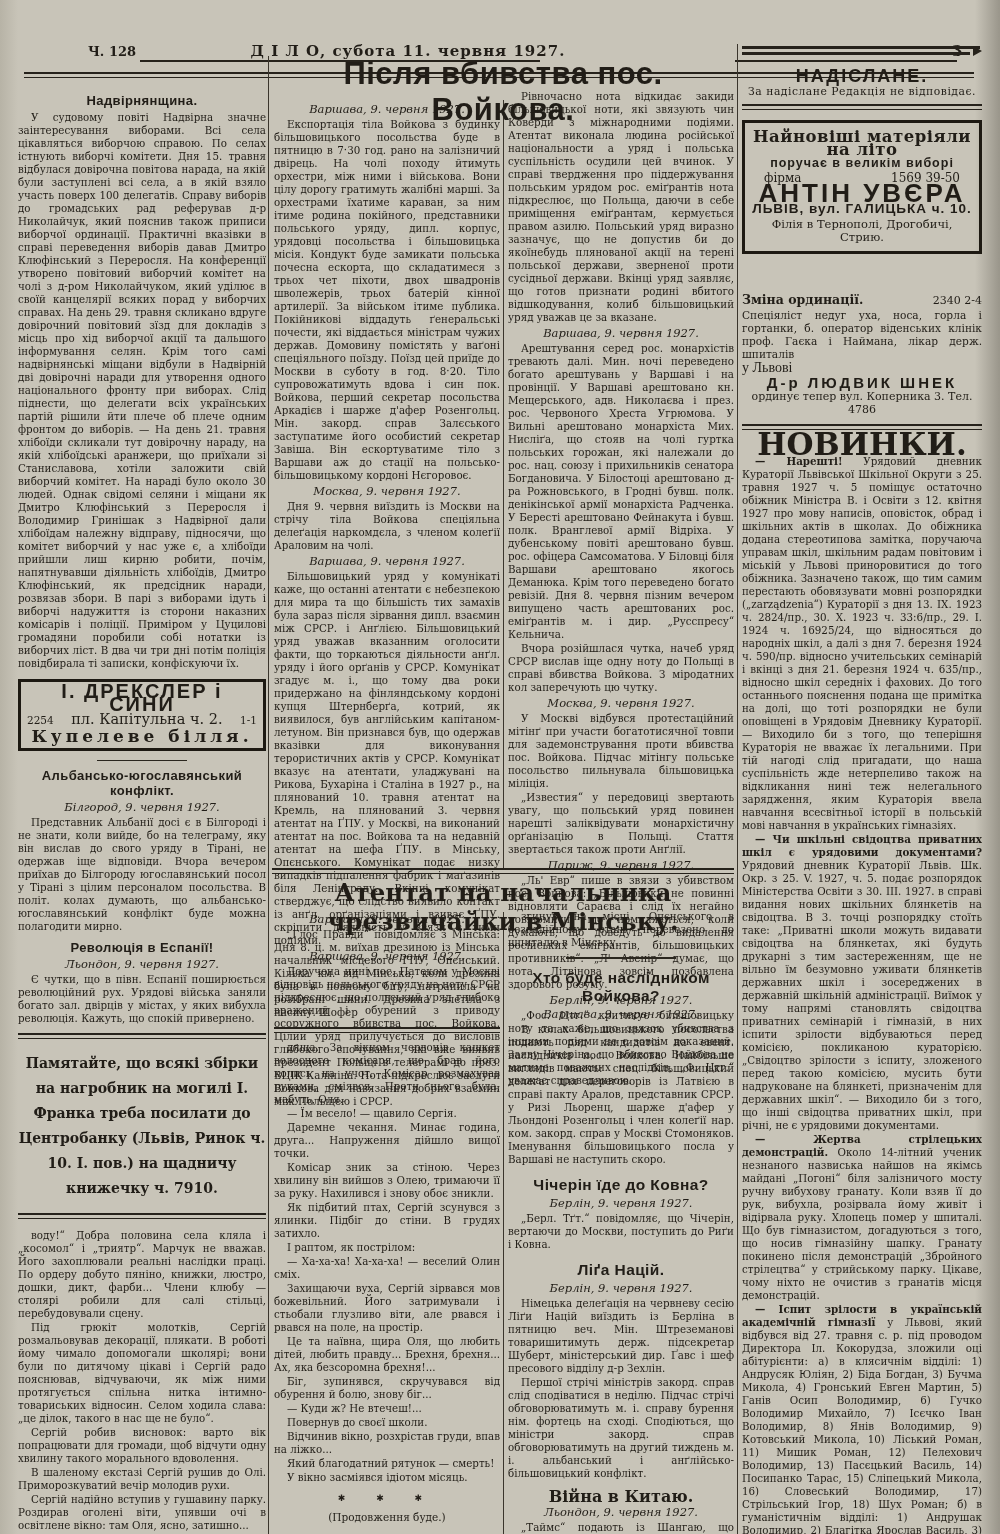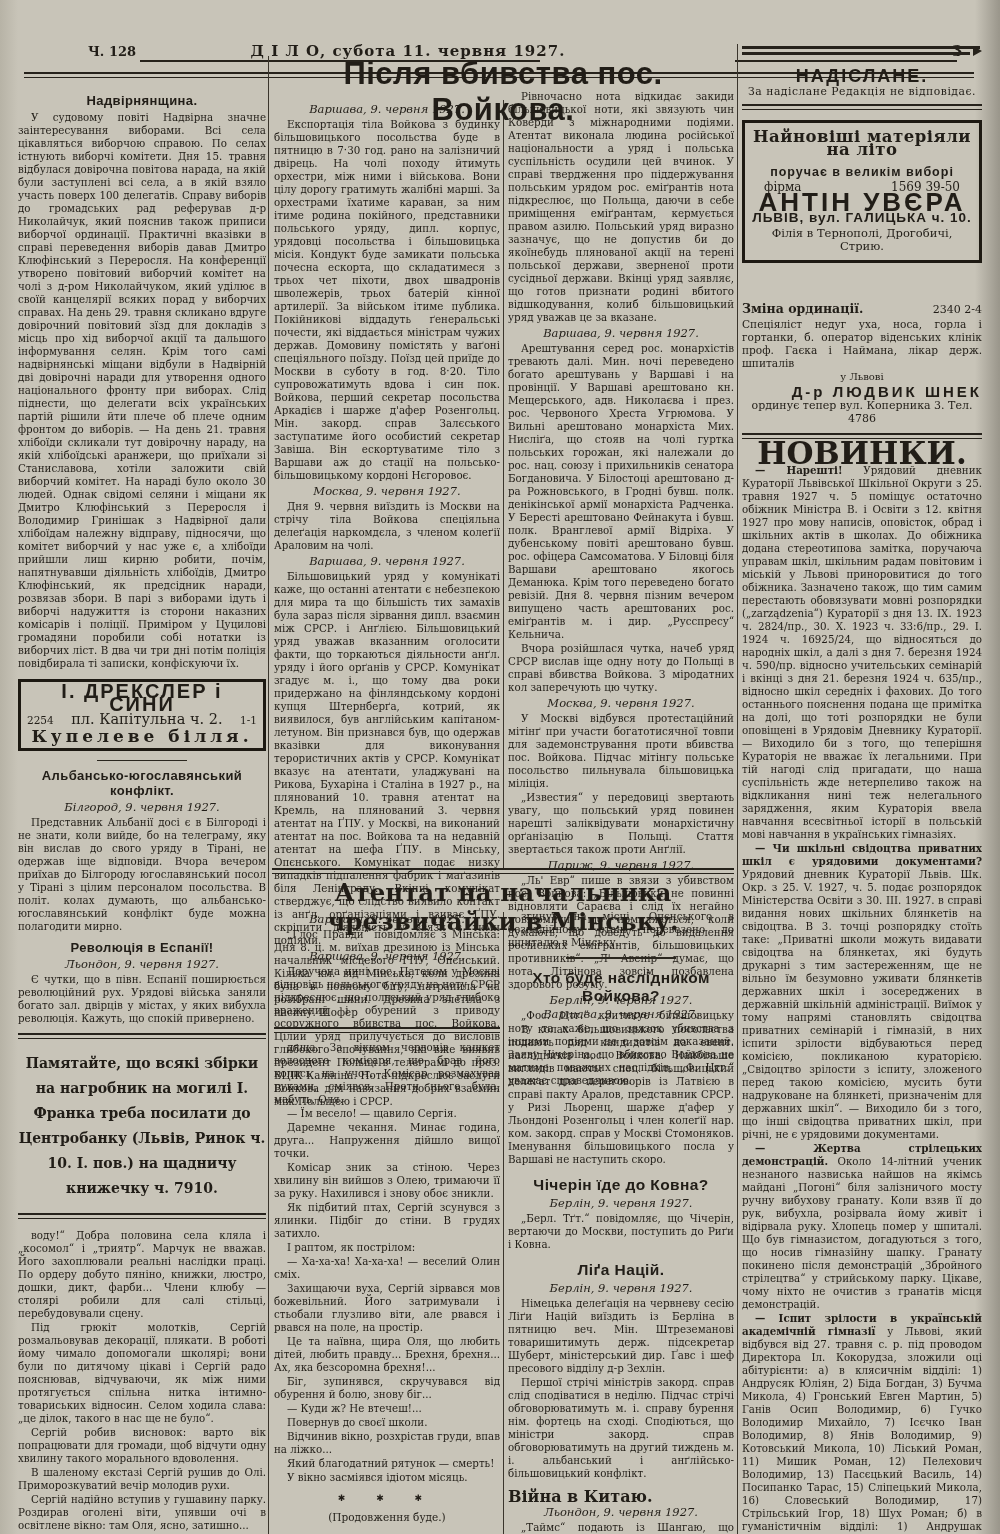--- a/index.html
+++ b/index.html
@@ -13,51 +13,51 @@
   .vline{position:absolute;width:1px;background:#3a352c;}
   .hdr-issue{position:absolute;left:88px;top:44px;font-size:13px;font-weight:bold;}
   .hdr-title{position:absolute;left:0;top:42px;width:816px;text-align:center;font-size:15px;font-weight:bold;letter-spacing:1px;}
   .hdr-page{position:absolute;left:952px;top:42px;font-size:15px;font-weight:bold;}
   .col{position:absolute;text-align:justify;font-size:10.3px;line-height:13px;}
   .p{text-indent:13px;margin:0 0 1px 0;}
   .art-title{font-family:"Liberation Sans",sans-serif;font-weight:bold;font-size:13px;line-height:15px;
              text-align:center;letter-spacing:.4px;margin:7px 0 3px 0;}
   .art-title-lg{font-family:"Liberation Sans",sans-serif;font-weight:bold;font-size:15.5px;line-height:18px;
              text-align:center;letter-spacing:.4px;margin:10px 0 2px 0;}
-  .art-title-serif{font-family:"DejaVu Serif",serif;font-weight:bold;font-size:16px;margin:10px 0 2px 0;}
+  .art-title-serif{font-family:"DejaVu Serif",serif;font-weight:bold;font-size:16px;text-align:center;margin:10px 0 2px 0;}
   .dateline{font-style:italic;font-size:11.5px;text-align:center;margin:3px 0 2px 0;font-family:"DejaVu Serif",serif;}
   .rule{border-top:1px solid #2a261e;margin:6px auto;}
   .rule-short{border-top:2px solid #2a261e;width:110px;margin:8px auto;}
   .rule-double{border-top:2px solid #26221b;border-bottom:1px solid #26221b;height:3px;margin:8px 0;}
   .headline-xl{position:absolute;font-family:Liberation Sans, sans-serif;font-weight:bold;font-size:31px;
                text-align:center;letter-spacing:.5px;}
   .headline-l{position:absolute;font-family:"DejaVu Serif",serif;font-weight:bold;font-size:24.5px;text-align:center;}
   .adbox1{border:3px solid #1d1912;padding:3px 6px 5px 6px;margin:9px 0;}
   .adbox1 .l1{font-family:"Liberation Sans",sans-serif;font-weight:bold;font-size:20px;text-align:center;letter-spacing:2px;}
   .adbox1 .row{display:flex;justify-content:space-between;align-items:baseline;margin-top:2px;}
   .adbox1 .row .n{font-size:10.5px;}
   .adbox1 .row .a{font-weight:normal;font-size:14.5px;}
   .adbox1 .l3{font-family:"DejaVu Serif",serif;font-weight:bold;font-size:17px;text-align:center;
               letter-spacing:4px;margin-top:3px;}
   .notice{font-weight:bold;font-size:14px;line-height:25px;text-align:center;padding:4px 0;}
   .nadislane-t{font-family:"Liberation Sans",sans-serif;font-weight:bold;font-size:18px;letter-spacing:2px;text-align:center;margin:4px 0 2px 0;}
   .nadislane-s{font-size:10.8px;text-align:center;letter-spacing:.5px;}
   .adbox2{border:3px solid #1d1912;padding:7px 5px;margin:10px 0 8px 0;text-align:center;}
   .adbox2 .u1{font-weight:bold;font-size:16.5px;letter-spacing:.5px;}
-  .adbox2 .u2{font-family:"Liberation Sans",sans-serif;font-weight:bold;font-size:12.5px;letter-spacing:1px;margin-top:10px;}
+  .adbox2 .u2{font-family:"Liberation Sans",sans-serif;font-weight:bold;font-size:12.5px;letter-spacing:1px;margin-top:1px;}
   .adbox2 .urow{display:flex;justify-content:space-between;padding:0 14px;font-size:12px;margin-top:2px;text-align:center;}
   .adbox2 .uname{font-family:"Liberation Sans",sans-serif;font-weight:bold;font-size:26px;letter-spacing:3px;margin-top:2px;}
   .adbox2 .uaddr{font-family:"Liberation Sans",sans-serif;font-weight:bold;font-size:13.5px;letter-spacing:1px;margin-top:2px;}
   .adbox2 .ubr{font-size:11.5px;margin-top:3px;}
   .shnek .hrow{display:flex;justify-content:space-between;align-items:baseline;}
   .shnek .h1{font-weight:bold;font-size:12.5px;}
   .shnek .h2{font-size:11px;margin-top:32px;}
   .shnek .body{font-size:10.6px;line-height:13px;text-align:justify;margin-top:2px;}
-  .shnek .city{text-align:center;font-size:10px;}
-  .shnek .nm{font-family:"Liberation Sans",sans-serif;font-weight:bold;font-size:15px;letter-spacing:3px;text-align:right;margin-top:2px;}
+  .shnek .city{text-align:left;font-size:14px;font-family:Liberation Serif, serif;}
+  .shnek .nm{font-family:"Liberation Sans",sans-serif;font-weight:bold;font-size:15px;letter-spacing:3px;text-align:center;margin-top:2px;}
   .shnek .tl{text-align:center;font-size:11px;margin-top:1px;}
   .novynky-t{font-family:"DejaVu Serif",serif;font-weight:bold;font-size:31px;text-align:center;margin:6px 0 4px 0;}
   .lead{font-weight:bold;}
   .ending{text-align:center;font-size:10.5px;margin-top:6px;}
   .stars{text-align:center;font-size:9px;letter-spacing:14px;margin-top:8px;}
   .arrow-dec{position:absolute;left:742px;top:46px;width:238px;}
   .arrow-dec .bar{height:3px;background:#26221b;margin-bottom:3px;}
   .arrow-dec .tri{position:absolute;right:-2px;top:0;width:0;height:0;
       border-left:9px solid #26221b;border-top:5px solid transparent;border-bottom:5px solid transparent;}
 </style>

